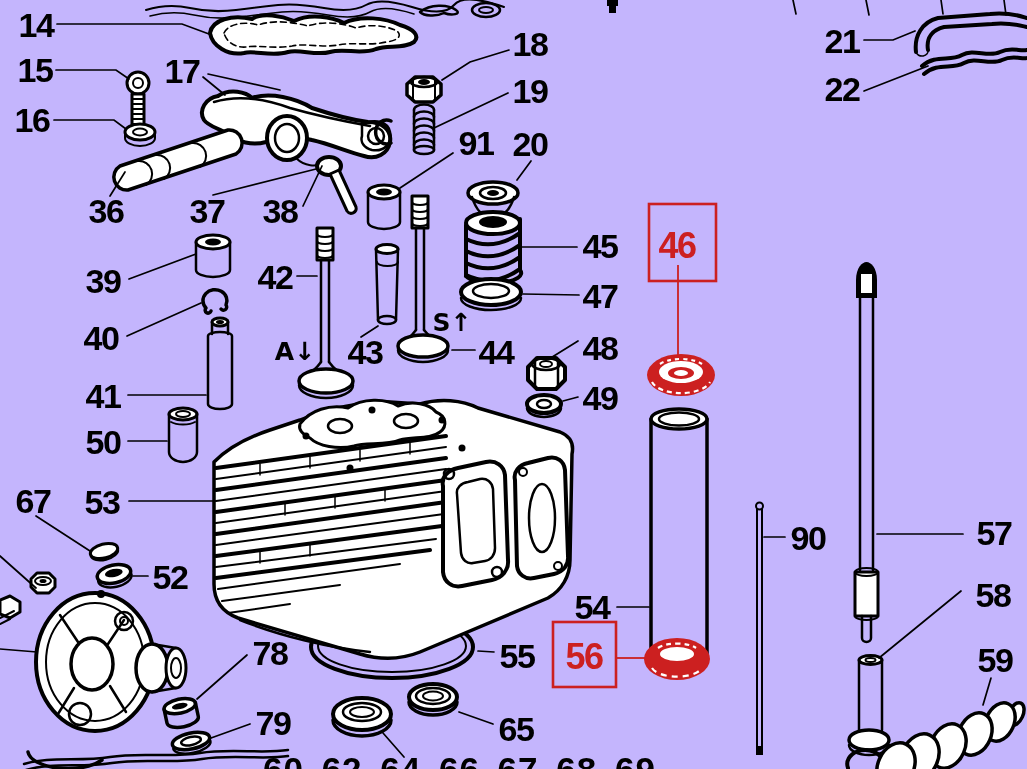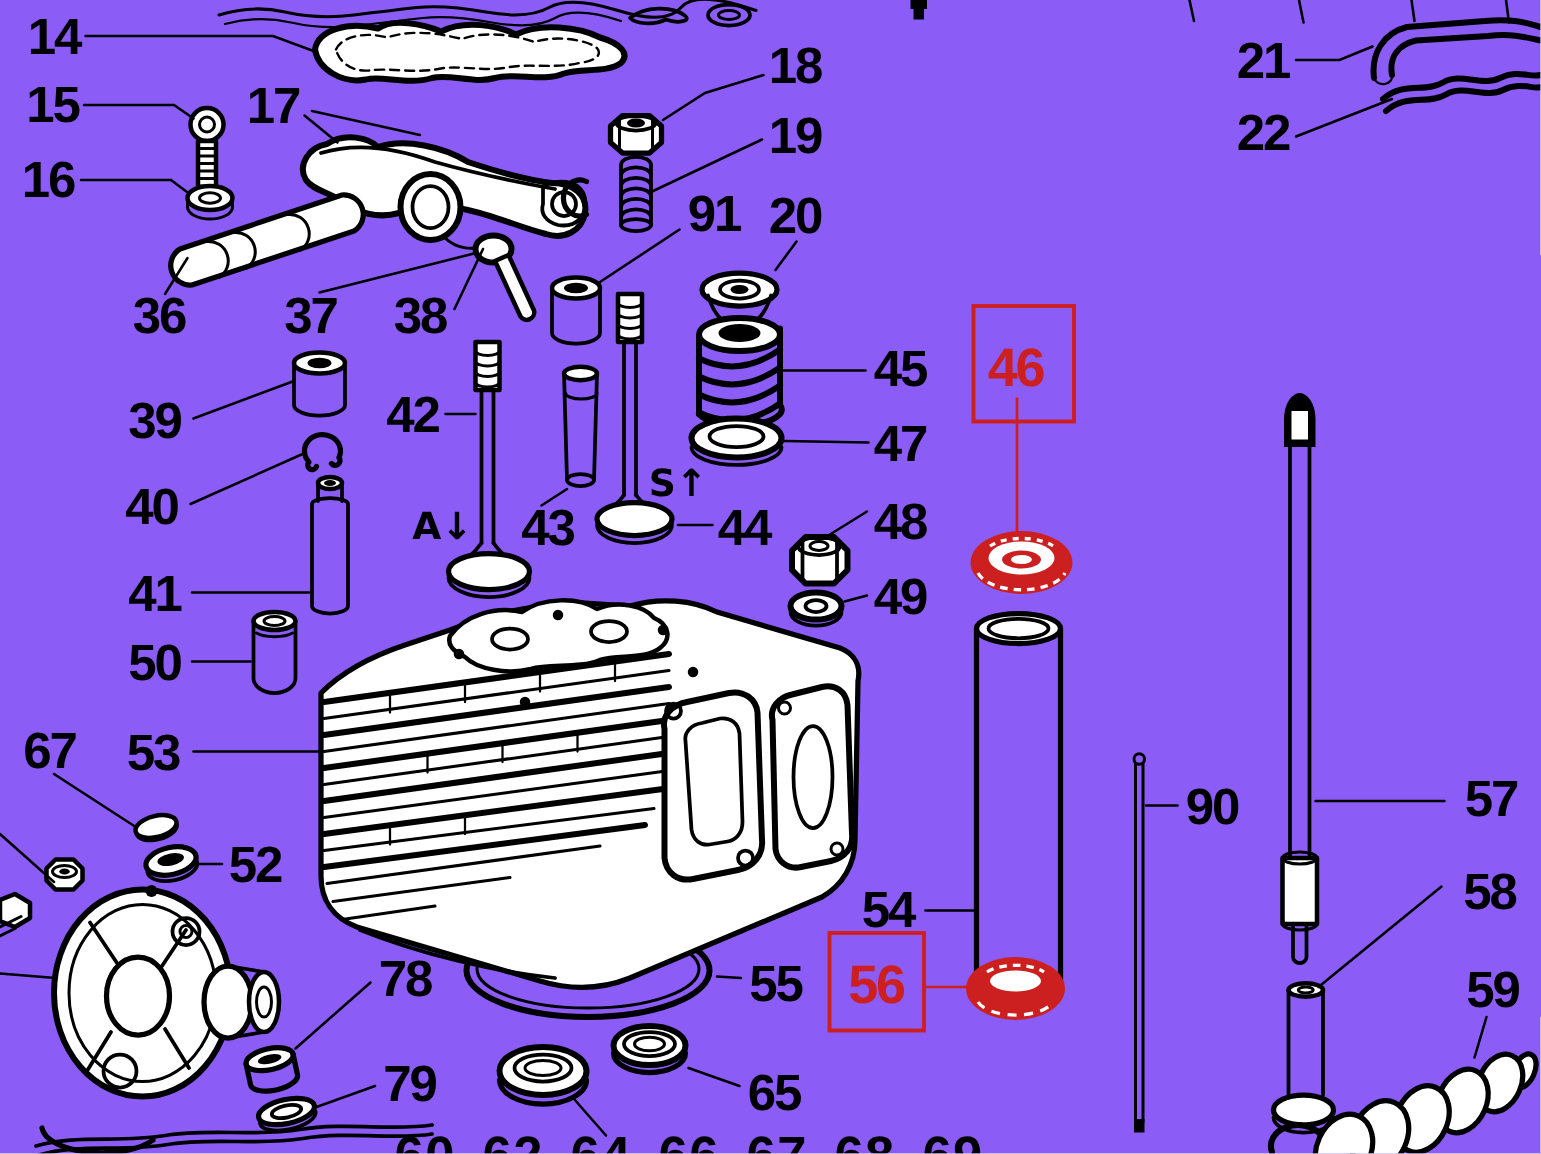--- a/index.html
+++ b/index.html
@@ -1,16 +1,16 @@
 <!DOCTYPE html>
 <html style="--hl: #cc2020;"><head>
 <meta charset="utf-8">
 <style>
   html,body{margin:0;padding:0;background:#ffffff;}
-  .canvas-wrap{position:relative;width:1027px;height:769px;overflow:hidden;background:#8b5cf6;}
+  .canvas-wrap{position:relative;width:1027px;height:769px;overflow:hidden;background:#c4b5fd;}
   svg{display:block;}
   .outline{fill:#fff;stroke:#000;stroke-width:3;stroke-linejoin:round;}
   .outline.b4{stroke-width:4;}
   .outline.b35{stroke-width:3.5;}
   .ln{fill:none;stroke:#000;stroke-width:2.5;stroke-linecap:round;stroke-linejoin:round;}
   .ln.b4{stroke-width:4;}
   .ln.b35{stroke-width:3.5;}
   .ln.t2{stroke-width:2;}
   .ln.t15{stroke-width:1.5;}
   .fillb{fill:#000;stroke:none;}

